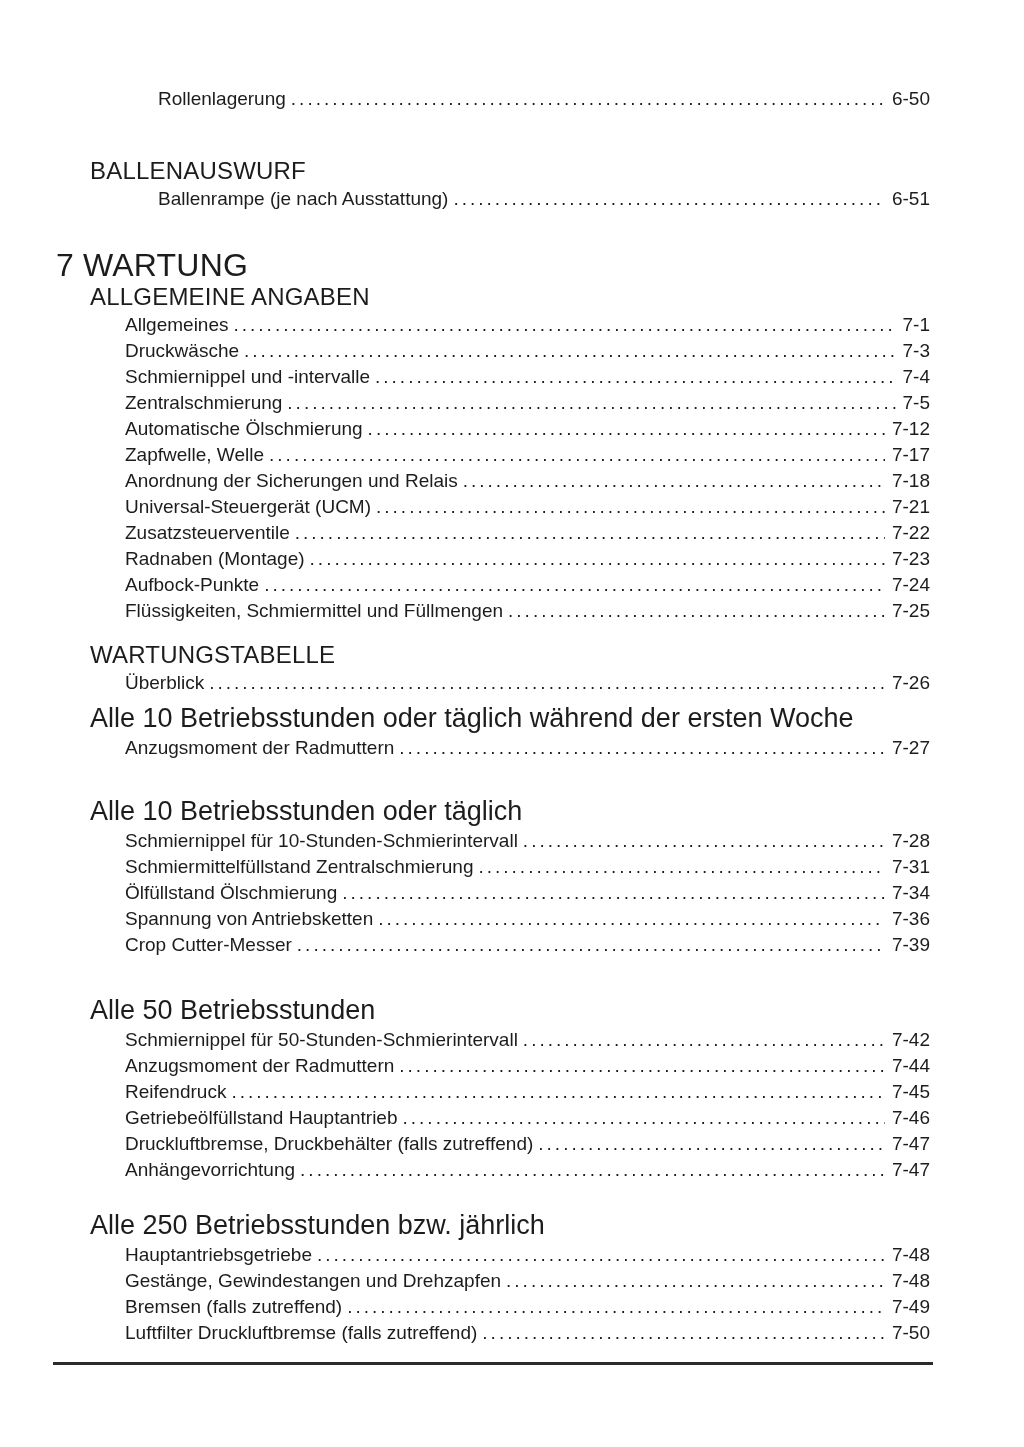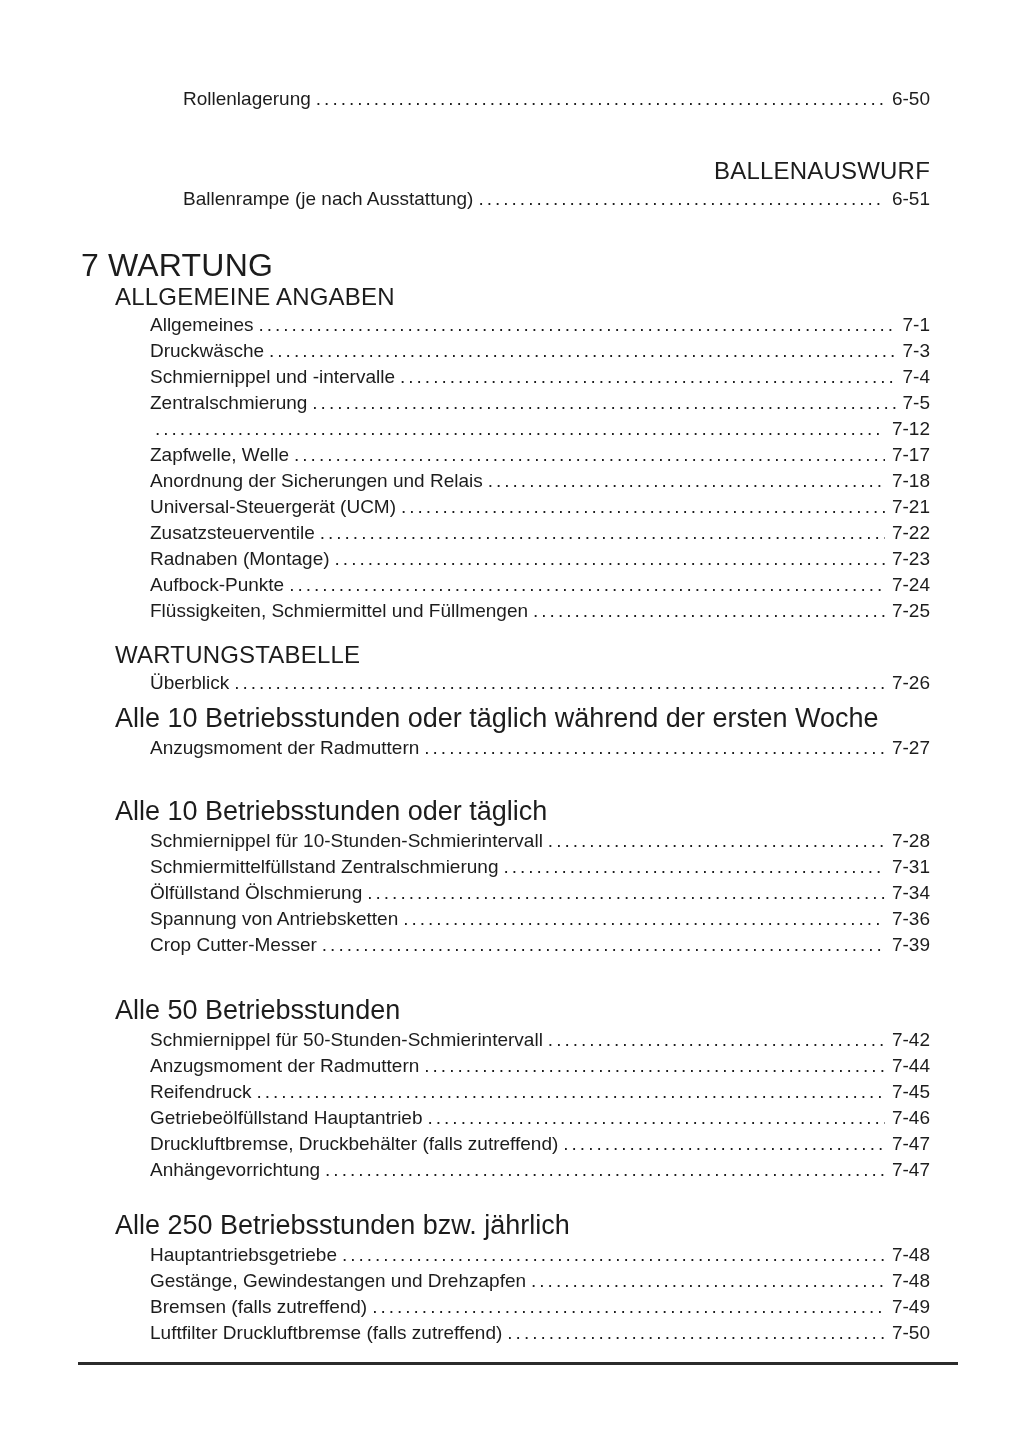--- a/index.html
+++ b/index.html
@@ -10,41 +10,41 @@
   .page {
     position: relative;
     width: 1024px;
     height: 1447px;
     margin: 0 auto;
     background: #ffffff;
     color: #1c1c1c;
     font-family: "Liberation Sans", sans-serif;
     overflow: hidden;
     box-sizing: border-box;
-    padding: 86px 94px 0 115px;
+    padding: 86px 94px 0 90px;
   }
   .sec { margin: 0; }
   .heading {
     font-size: 24px;
     line-height: 30px;
     white-space: nowrap;
     letter-spacing: 0.2px;
   }
   .lvl-chapter .heading {
     font-size: 32px;
     line-height: 34px;
     margin-left: -34px;
   }
   .lvl-subsection .heading {
     font-size: 27px;
     line-height: 33px;
     letter-spacing: 0;
   }
   
-  .sec-ballenauswurf   { margin-top: 44px; text-align: right; }
+  .sec-ballenauswurf   { margin-top: 44px; }
   .sec-wartung         { margin-top: 36px; }
   .sec-allgemeine      {  }
   .sec-wartungstabelle { margin-top: 16px; }
   .sec-woche           { margin-top: 6px;  }
   .sec-taeglich        { margin-top: 34px; }
   .sec-alle50          { margin-top: 36px; }
   .sec-alle250         { margin-top: 26px; }
 
   .entry {
     display: flex;
@@ -122,20 +122,21 @@
     <span class="lbl">Schmiernippel und -intervalle</span>
     <span class="dots">................................................................................................................................................................</span>
     <span class="pg">7-4</span>
   </div>
         <div class="entry">
     <span class="lbl">Zentralschmierung</span>
     <span class="dots">................................................................................................................................................................</span>
     <span class="pg">7-5</span>
   </div>
         <div class="entry">
+    <span class="lbl">Automatische Ölschmierung</span>
     <span class="dots">................................................................................................................................................................</span>
     <span class="pg">7-12</span>
   </div>
         <div class="entry">
     <span class="lbl">Zapfwelle, Welle</span>
     <span class="dots">................................................................................................................................................................</span>
     <span class="pg">7-17</span>
   </div>
         <div class="entry">
     <span class="lbl">Anordnung der Sicherungen und Relais</span>

